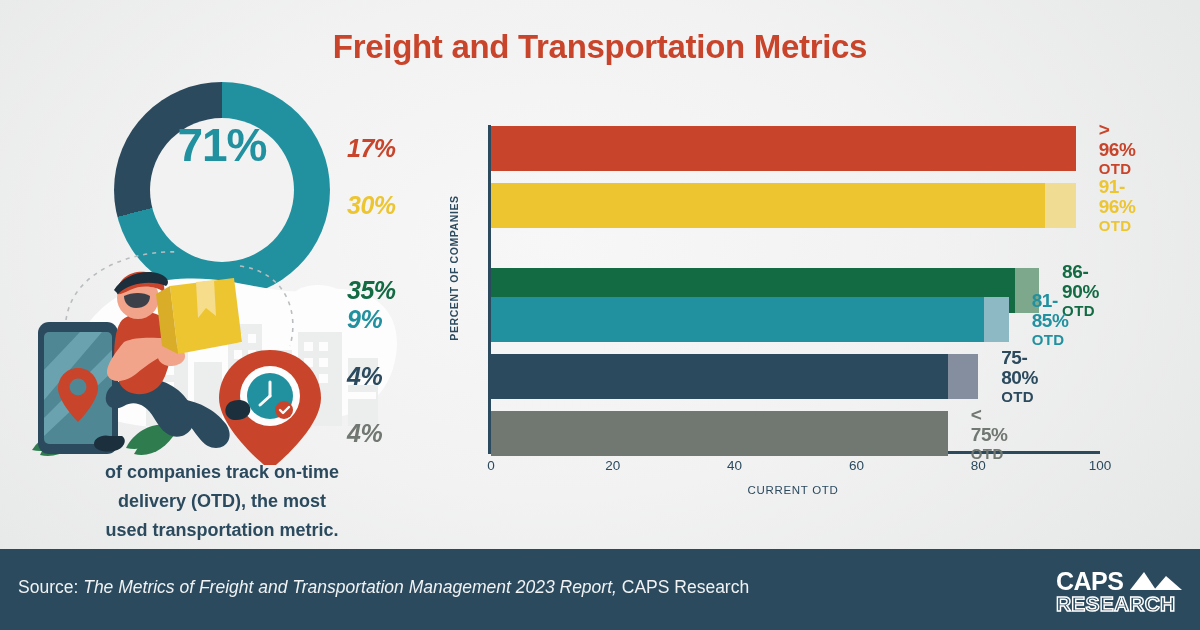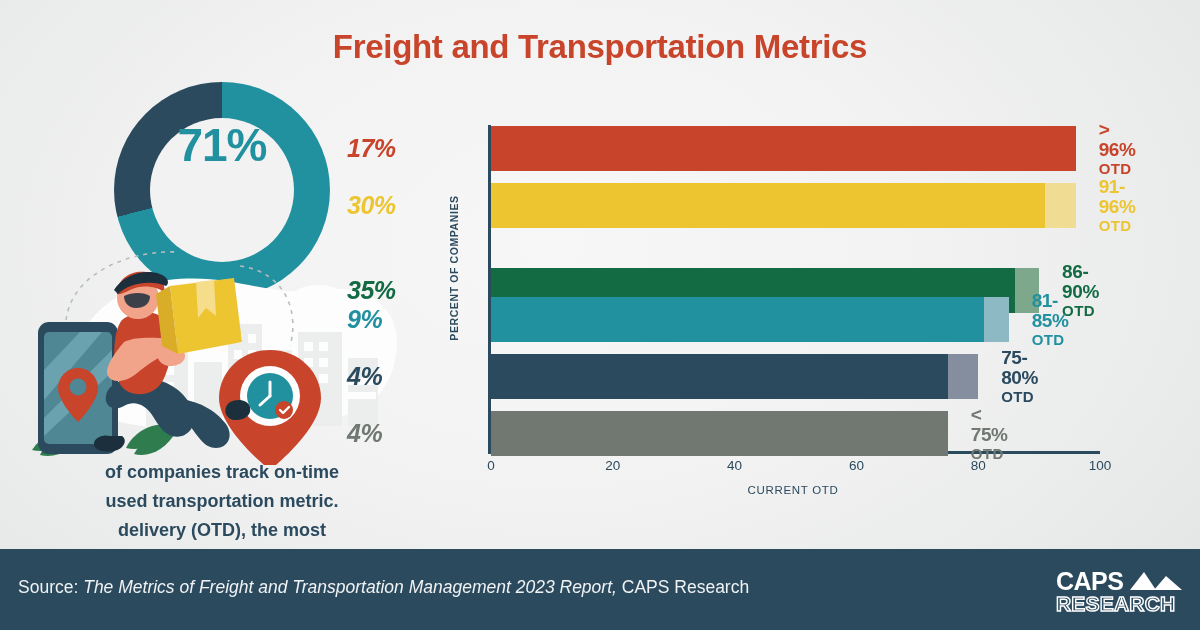--- a/index.html
+++ b/index.html
@@ -197,22 +197,22 @@
       <path d="M106 46 C114 42 126 42 132 46 C132 54 126 58 118 58 C110 58 106 52 106 46 Z" fill="#1c2f3d" opacity="0.85"></path>
 
       <polygon points="152,36 216,28 224,92 160,104" fill="#edc531"></polygon>
       <polygon points="152,36 160,104 144,96 138,44" fill="#d9ad28"></polygon>
       <polygon points="178,32 196,30 198,66 188,58 180,68" fill="#f5dd8c"></polygon>
     </svg>
   </div>
 
   <div class="caption">
     <div>of companies track on-time</div>
+    <div>delivery (OTD), the most</div>
     <div>used transportation metric.</div>
-    <div>delivery (OTD), the most</div>
   </div>
 
   <div class="chart">
     <div class="ylabel">PERCENT OF COMPANIES</div>
     <div class="plot-axis-y"></div>
     <div class="plot-axis-x"></div>
     <div id="bars">
         <div class="row" style="top: 14px; width: 584.64px;">
           <div class="pct" style="color: rgb(200, 68, 42);">17%</div>
           <div class="seg seg-main" style="width: 584.64px; background: rgb(200, 68, 42);"></div>

